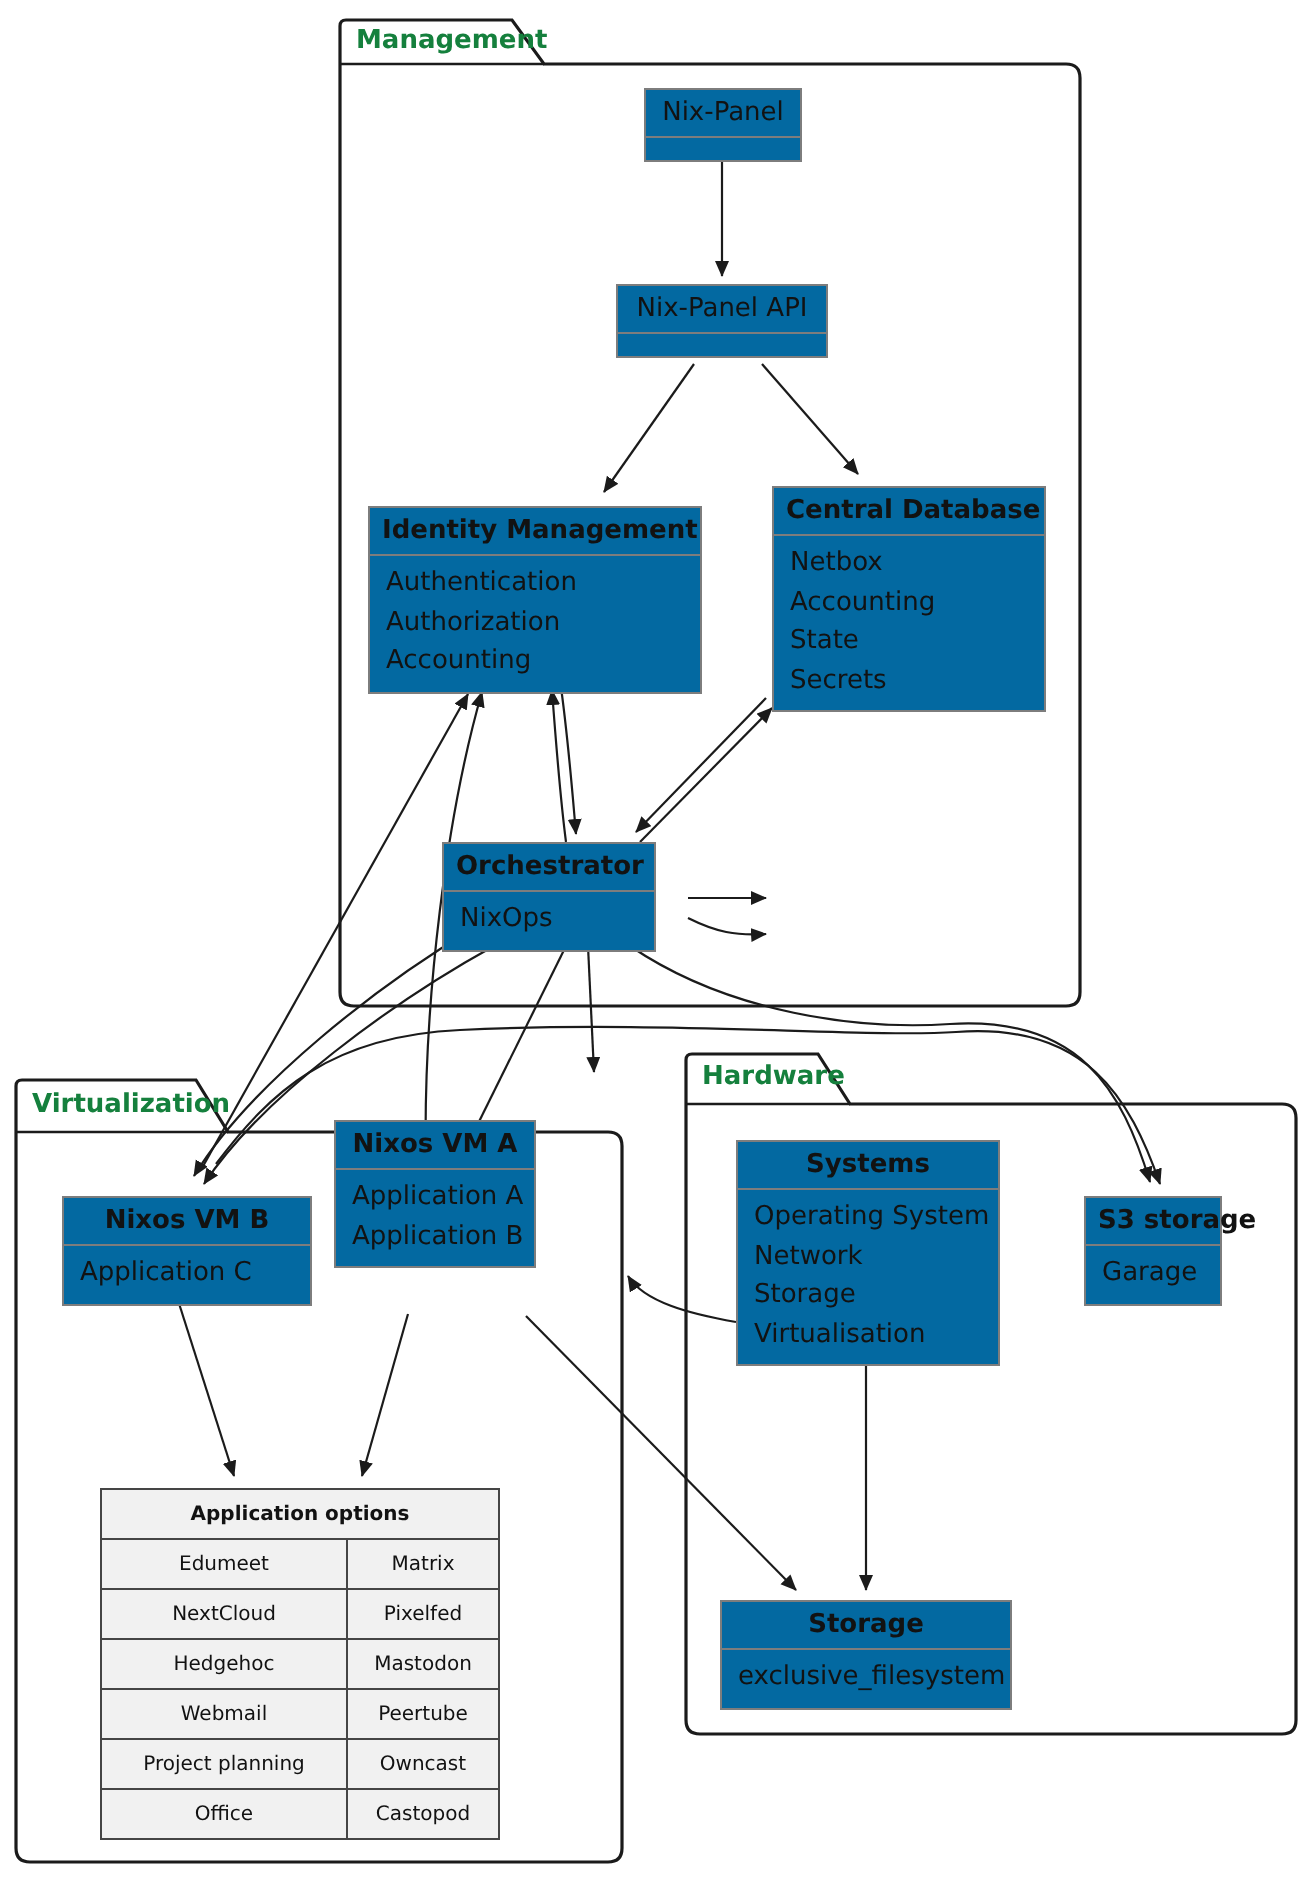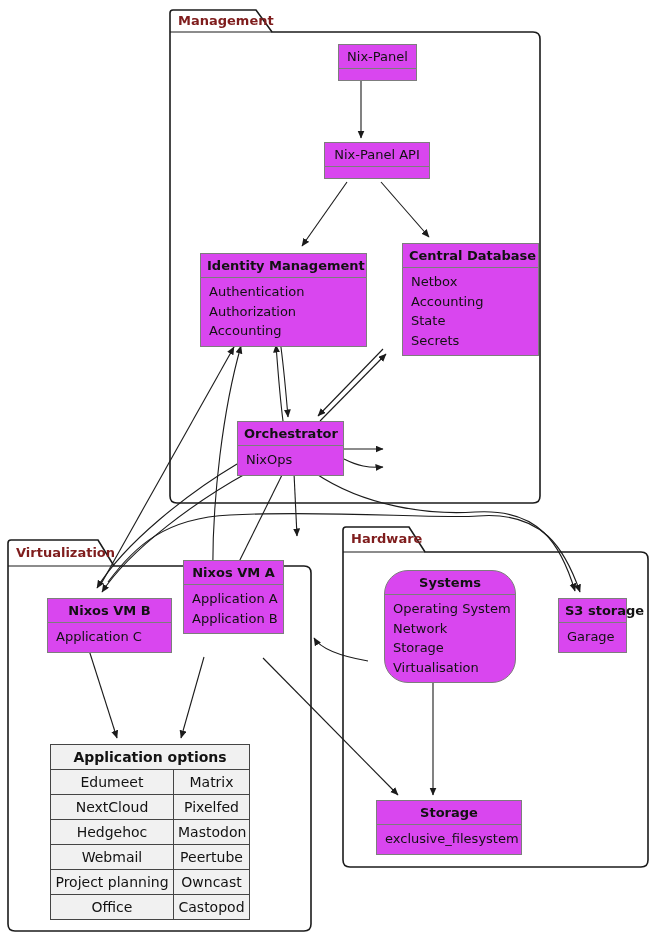--- a/index.html
+++ b/index.html
@@ -3,38 +3,38 @@
 <meta charset="utf-8">
 <style>
   html,body{margin:0;padding:0;background:#ffffff;}
   #canvas{
     position:relative;width:654px;height:939px;background:#ffffff;
     font-family:"DejaVu Sans","Liberation Sans",sans-serif;
     color:#121212;overflow:hidden;
   }
   svg.layer{position:absolute;left:0;top:0;width:654px;height:939px;}
   .pkg-label{
-    position:absolute;font-size:13px;font-weight:bold;color:#7f1d1d;
+    position:absolute;font-size:13px;font-weight:bold;color:#15803d;
     white-space:nowrap;line-height:14px;
   }
   .obj{
-    position:absolute;background:#d946ef;border:1px solid #7d7d7d;
-    box-sizing:border-box;font-size:13px;margin-left:16px;
+    position:absolute;background:#0369a1;border:1px solid #7d7d7d;
+    box-sizing:border-box;font-size:13px;
   }
   .obj .title{
     text-align:center;font-weight:bold;padding:4px 6px 3px 6px;
     border-bottom:1px solid #7d7d7d;line-height:16px;white-space:nowrap;
   }
   .obj .title.plain{font-weight:normal;}
   .obj .body{padding:4px 8px 5px 8px;}
   .obj .body .row{line-height:19.5px;white-space:nowrap;}
   .obj .body.empty{height:11px;padding:0;}
   table.opts{
     position:absolute;border-collapse:collapse;background:#f1f1f1;
-    font-size:14px;table-layout:fixed;
+    font-size:10px;table-layout:fixed;
   }
   table.opts th,table.opts td{
     border:1px solid #454545;text-align:center;padding:2px 4px;
     height:20px;white-space:nowrap;overflow:hidden;
   }
   table.opts th{font-weight:bold;}
 </style>
 </head>
 <body>
 
@@ -139,21 +139,21 @@
   </div>
 
   <div class="obj" style="left:167px;top:560px;width:101px;">
     <div class="title">Nixos VM A</div>
     <div class="body">
       <div class="row">Application A</div>
       <div class="row">Application B</div>
     </div>
   </div>
 
-  <div class="obj" style="left:368px;top:570px;width:132px;border-radius:24px;">
+  <div class="obj" style="left:368px;top:570px;width:132px;">
     <div class="title">Systems</div>
     <div class="body">
       <div class="row">Operating System</div>
       <div class="row">Network</div>
       <div class="row">Storage</div>
       <div class="row">Virtualisation</div>
     </div>
   </div>
 
   <div class="obj" style="left:542px;top:598px;width:69px;">

